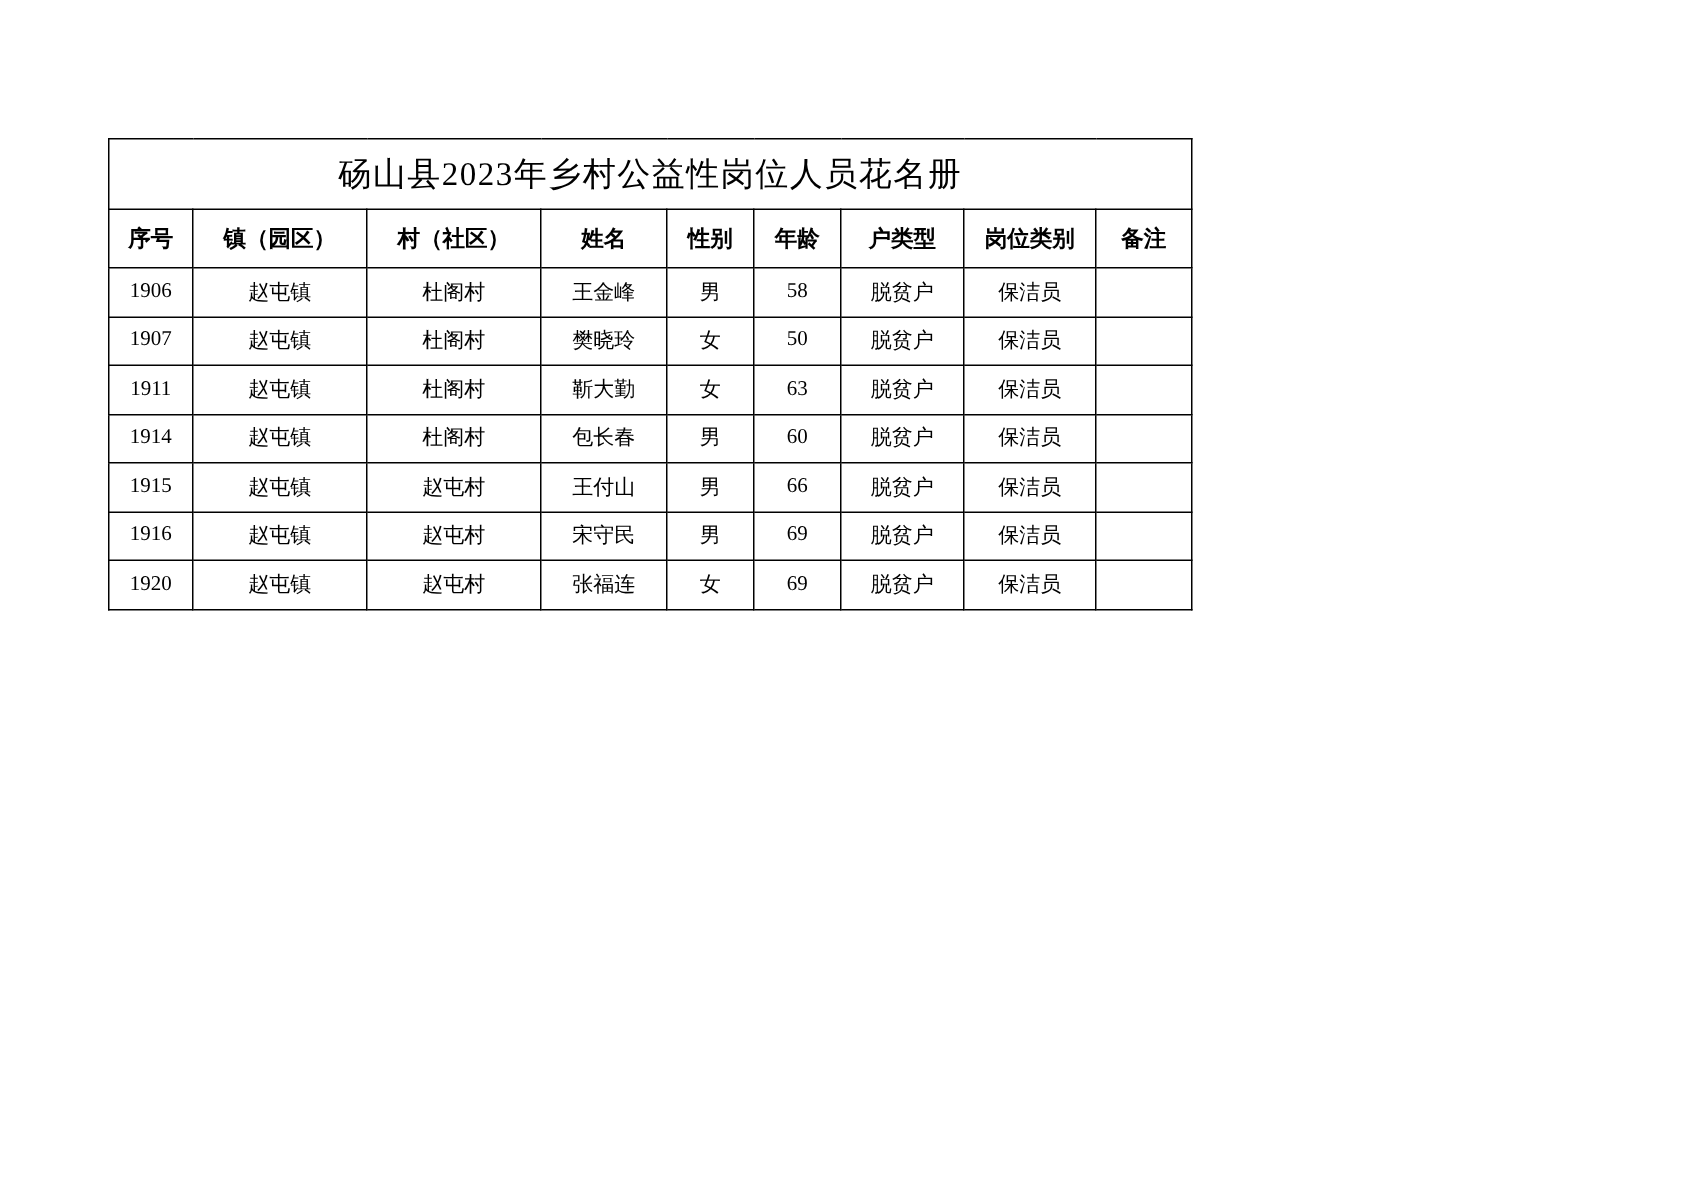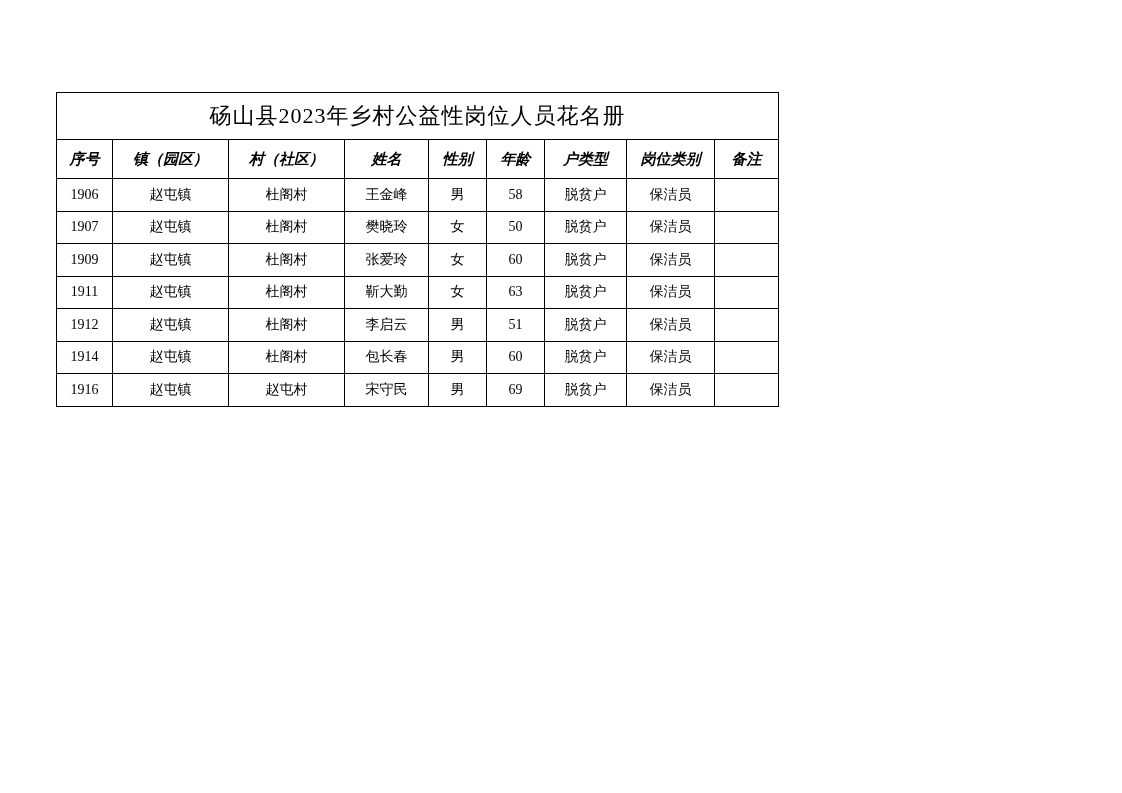--- a/index.html
+++ b/index.html
@@ -10,21 +10,21 @@
   body {
     width: 1122px;
     height: 793px;
     font-family: "Liberation Serif", "DejaVu Serif", serif;
     color: #000000;
     position: relative;
     overflow: hidden;
   }
   .page {
     position: absolute;
-    left: 56px;
+    left: 72px;
     top: 92px;
     width: 722px;
   }
   table.roster {
     border-collapse: collapse;
     width: 722px;
     table-layout: fixed;
   }
   table.roster td, table.roster th {
     border: 1px solid #000000;
@@ -37,21 +37,20 @@
     height: 46px;
     font-size: 22px;
     font-weight: bold;
     letter-spacing: 1px;
     font-family: "Liberation Serif", "DejaVu Serif", serif;
   }
   thead tr.head-row th {
     height: 38px;
     font-size: 15px;
     font-weight: bold;
-    font-style: italic;
   }
   tbody tr td {
     height: 31.5px;
     font-size: 14px;
   }
   
   col.c-seq      { width: 56px; }
   col.c-town     { width: 116px; }
   col.c-village  { width: 116px; }
   col.c-name     { width: 84px; }
@@ -110,69 +109,69 @@
           <td>赵屯镇</td>
           <td>杜阁村</td>
           <td>樊晓玲</td>
           <td>女</td>
           <td>50</td>
           <td>脱贫户</td>
           <td>保洁员</td>
           <td></td>
         </tr>
         <tr>
-          <td>1909</td>
-          <td>赵屯镇</td>
-          <td>杜阁村</td>
-          <td>张爱玲</td>
-          <td>女</td>
-          <td>60</td>
-          <td>脱贫户</td>
-          <td>保洁员</td>
-          <td></td>
-        </tr>
-        <tr>
           <td>1911</td>
           <td>赵屯镇</td>
           <td>杜阁村</td>
           <td>靳大勤</td>
           <td>女</td>
           <td>63</td>
-          <td>脱贫户</td>
-          <td>保洁员</td>
-          <td></td>
-        </tr>
-        <tr>
-          <td>1912</td>
-          <td>赵屯镇</td>
-          <td>杜阁村</td>
-          <td>李启云</td>
-          <td>男</td>
-          <td>51</td>
           <td>脱贫户</td>
           <td>保洁员</td>
           <td></td>
         </tr>
         <tr>
           <td>1914</td>
           <td>赵屯镇</td>
           <td>杜阁村</td>
           <td>包长春</td>
           <td>男</td>
           <td>60</td>
           <td>脱贫户</td>
           <td>保洁员</td>
           <td></td>
         </tr>
         <tr>
+          <td>1915</td>
+          <td>赵屯镇</td>
+          <td>赵屯村</td>
+          <td>王付山</td>
+          <td>男</td>
+          <td>66</td>
+          <td>脱贫户</td>
+          <td>保洁员</td>
+          <td></td>
+        </tr>
+        <tr>
           <td>1916</td>
           <td>赵屯镇</td>
           <td>赵屯村</td>
           <td>宋守民</td>
           <td>男</td>
           <td>69</td>
           <td>脱贫户</td>
           <td>保洁员</td>
           <td></td>
         </tr>
+        <tr>
+          <td>1920</td>
+          <td>赵屯镇</td>
+          <td>赵屯村</td>
+          <td>张福连</td>
+          <td>女</td>
+          <td>69</td>
+          <td>脱贫户</td>
+          <td>保洁员</td>
+          <td></td>
+        </tr>
       </tbody>
   </table>
 </div>
 
 </body></html>

